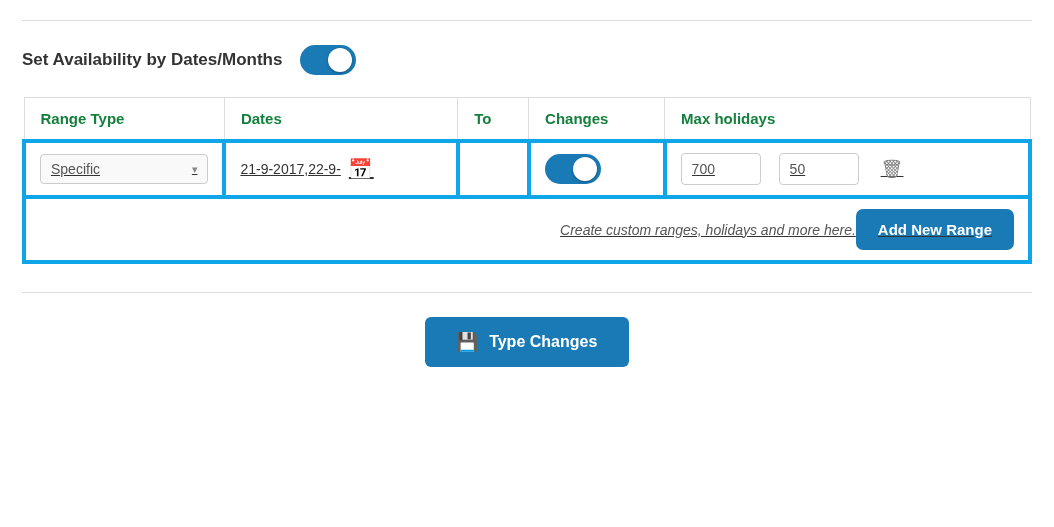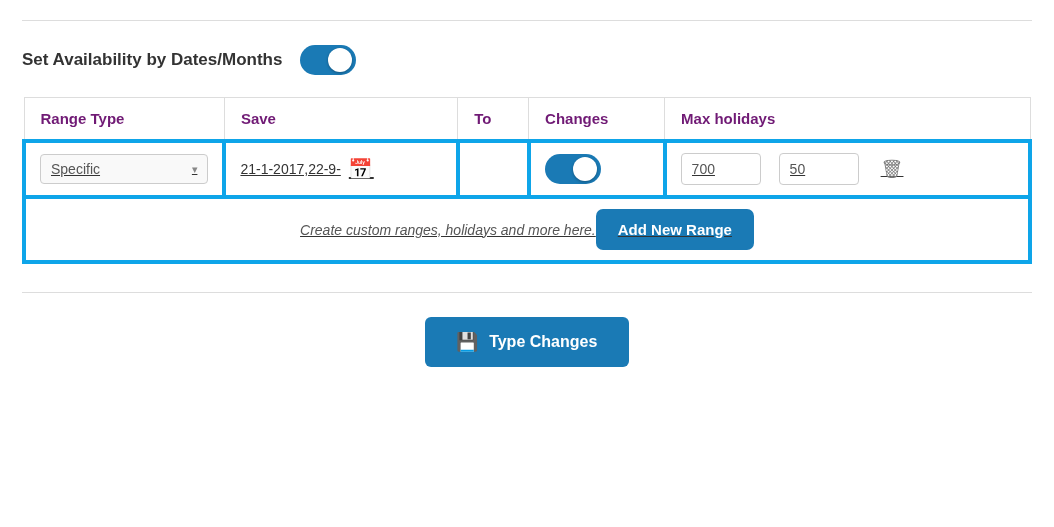--- a/index.html
+++ b/index.html
@@ -60,21 +60,21 @@
       border-collapse: collapse;
       border: 1px solid #ddd;
     }
     .availability-table th {
       background: #fff;
       border: 1px solid #ddd;
       padding: 12px 16px;
       text-align: left;
       font-weight: 600;
       font-size: 15px;
-      color: #701a75;
+      color: #15803d;
     }
     .availability-table td {
       border: 4px solid #0ea5e9;
       padding: 10px 14px;
       vertical-align: middle;
       text-decoration: underline;
     }
     
     .range-type-select {
       display: flex;
@@ -149,21 +149,21 @@
       cursor: pointer;
       color: #777;
       font-size: 18px;
       background: none;
       border: none;
       padding: 4px;
     }
     .footer-inner {
       display: flex;
       align-items: center;
-      justify-content: center;
+      justify-content: flex-end;
     }
     .custom-range-text {
       font-style: italic;
       color: #555;
       font-size: 14px;
     }
     .add-range-btn {
       background: #1a7ab5;
       color: #fff;
       border: none;
@@ -217,38 +217,38 @@
 
       <div class="toggle-track"></div>
       <div class="toggle-thumb"></div>
     </label>
   </div>
 
   <table class="availability-table">
     <thead>
       <tr>
         <th>Range Type</th>
-        <th>Save</th>
+        <th>Dates</th>
         <th>To</th>
         <th>Changes</th>
         <th>Max holidays</th>
       </tr>
     </thead>
     <tbody>
 
       <tr>
         <td>
           <div class="range-type-select">
             <span>Specific</span>
             <span class="chevron-down">▾</span>
           </div>
         </td>
         <td>
           <div class="from-field">
-            <span class="from-text">21-1-2017,22-9-</span>
+            <span class="from-text">21-9-2017,22-9-</span>
             <span class="calendar-icon-btn">📅</span>
           </div>
         </td>
         <td>
           
         </td>
         <td>
           <div class="bookable-toggle">
             <label class="toggle-switch-small">
               <div class="toggle-track-small"></div>

